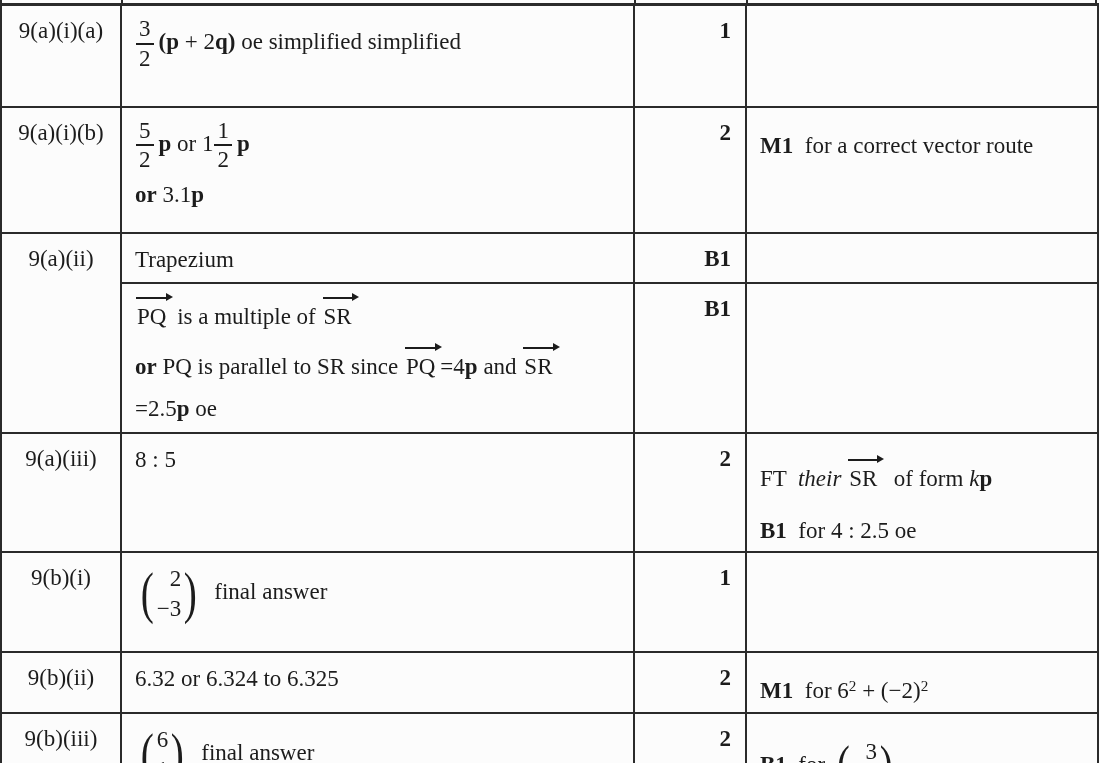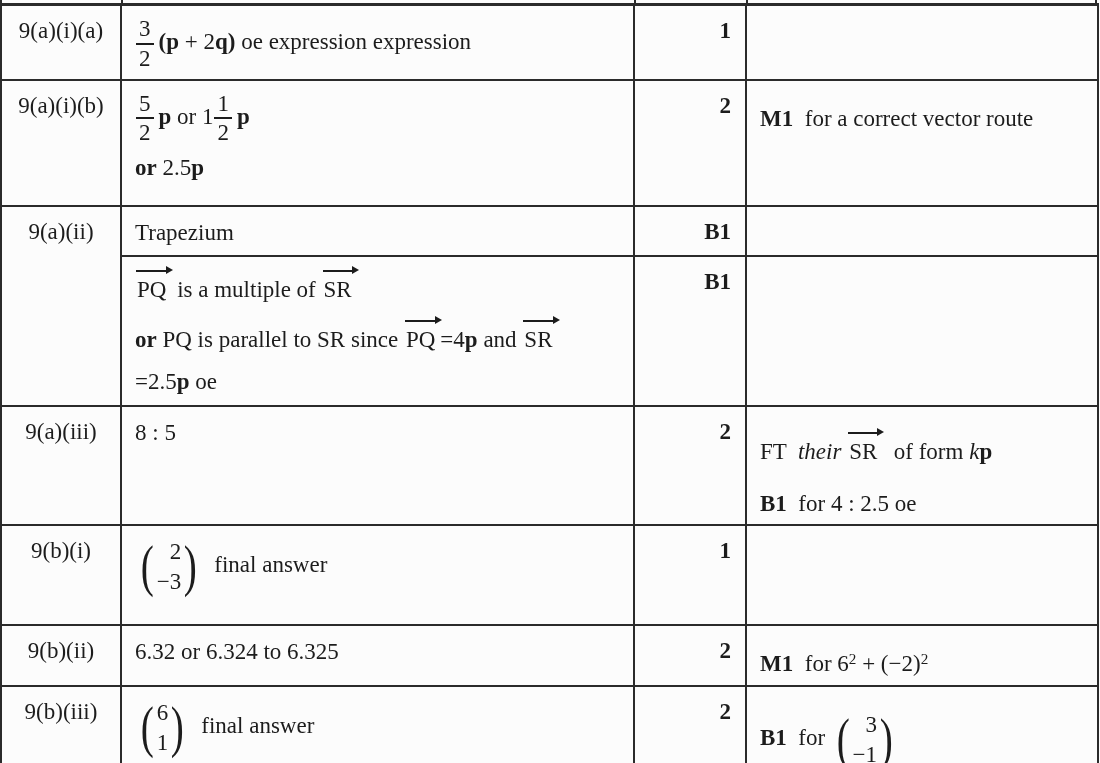--- a/index.html
+++ b/index.html
@@ -19,21 +19,21 @@
     position:absolute;top:3px;left:0;
     width:1097px;
     border-collapse:collapse;
     table-layout:fixed;
     border-top:3px solid #2b2b2b;
     border-bottom:4px solid #262626;
     border-left:2px solid #2b2b2b;
     border-right:2px solid #2b2b2b;
   }
   td{border:2px solid #2b2b2b;vertical-align:top;overflow:hidden;}
-  tr.h0{height:75px;}  tr.h1{height:126px;} tr.h2{height:39px;}
+  tr.h0{height:102px;}  tr.h1{height:126px;} tr.h2{height:39px;}
   tr.h3{height:147px;} tr.h4{height:78px;}  tr.h5{height:100px;}
   tr.h6{height:41px;}  tr.h7{height:91px;}
 
   td.qcell{text-align:center;padding:12px 2px 0 2px;}
   td.acell{padding:10px 10px 6px 13px;}
   td.mcell{text-align:right;padding:12px 14px 0 0;font-weight:700;}
   td.ncell{padding:22px 8px 4px 13px;}
 
   .line{line-height:1.42;white-space:pre-wrap;}
   .acell .line + .line{margin-top:6px;}
@@ -78,31 +78,31 @@
     <colgroup>
       <col style="width:120px">
         <col style="width:513px">
         <col style="width:112px">
         <col style="width:352px">
     </colgroup>
     <tbody>
       <tr class="h0">
         <td class="qcell"><span>9(a)(i)(a)</span></td>
         <td class="acell">
-          <div class="line"><span class="frac"><span class="fn">3</span><span class="fd">2</span></span><span class="seg-b">(</span><span class="seg-b">p</span><span> + 2</span><span class="seg-b">q</span><span class="seg-b">)</span><span> oe expression expression</span></div>
+          <div class="line"><span class="frac"><span class="fn">3</span><span class="fd">2</span></span><span class="seg-b">(</span><span class="seg-b">p</span><span> + 2</span><span class="seg-b">q</span><span class="seg-b">)</span><span> oe simplified simplified</span></div>
         </td>
         <td class="mcell"><span>1</span></td>
         <td class="ncell"></td>
       </tr>
 
       <tr class="h1">
         <td class="qcell"><span>9(a)(i)(b)</span></td>
         <td class="acell">
           <div class="line"><span class="frac"><span class="fn">5</span><span class="fd">2</span></span><span class="seg-b">p</span><span> or 1</span><span class="frac"><span class="fn">1</span><span class="fd">2</span></span><span class="seg-b">p</span></div>
-          <div class="line"><span class="seg-b">or</span><span> 2.5</span><span class="seg-b">p</span></div>
+          <div class="line"><span class="seg-b">or</span><span> 3.1</span><span class="seg-b">p</span></div>
         </td>
         <td class="mcell"><span>2</span></td>
         <td class="ncell">
           <div class="line"><span class="seg-b">M1</span><span>  for a correct vector route</span></div>
         </td>
       </tr>
 
       <tr class="h2">
         <td class="qcell" rowspan="2"><span>9(a)(ii)</span></td>
         <td class="acell">

